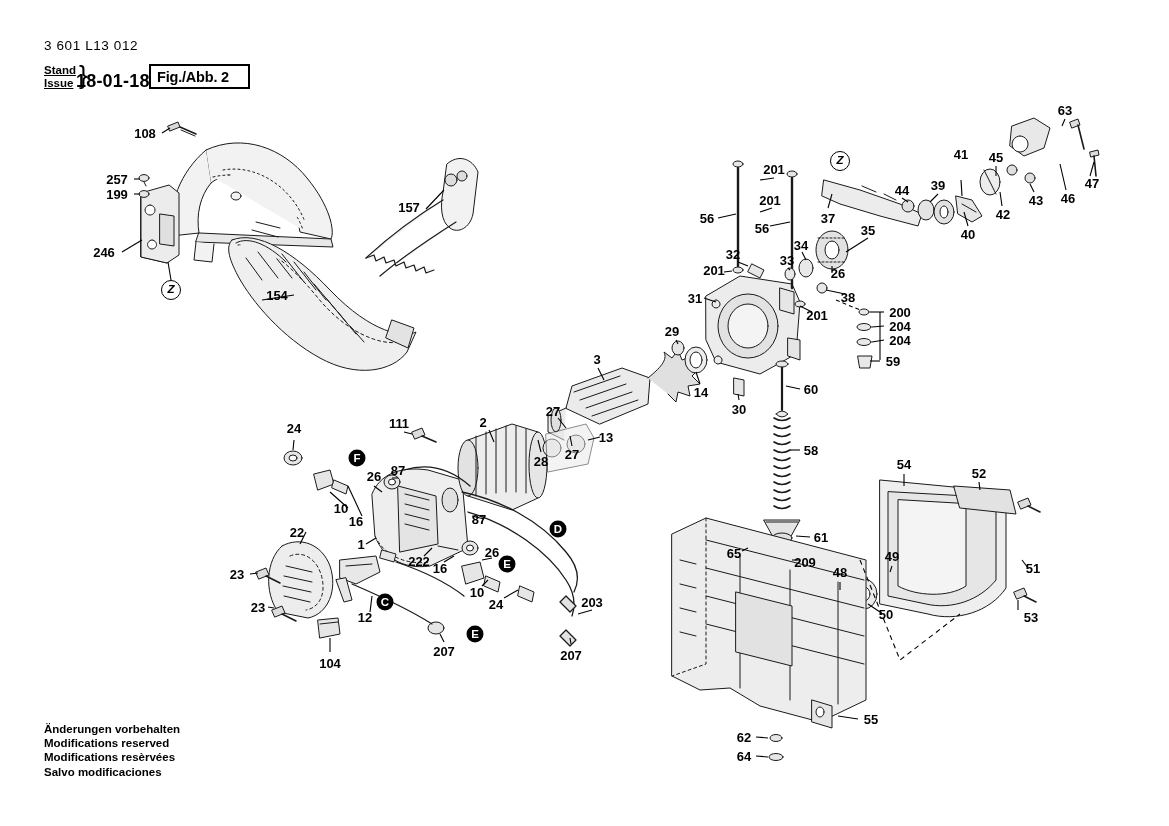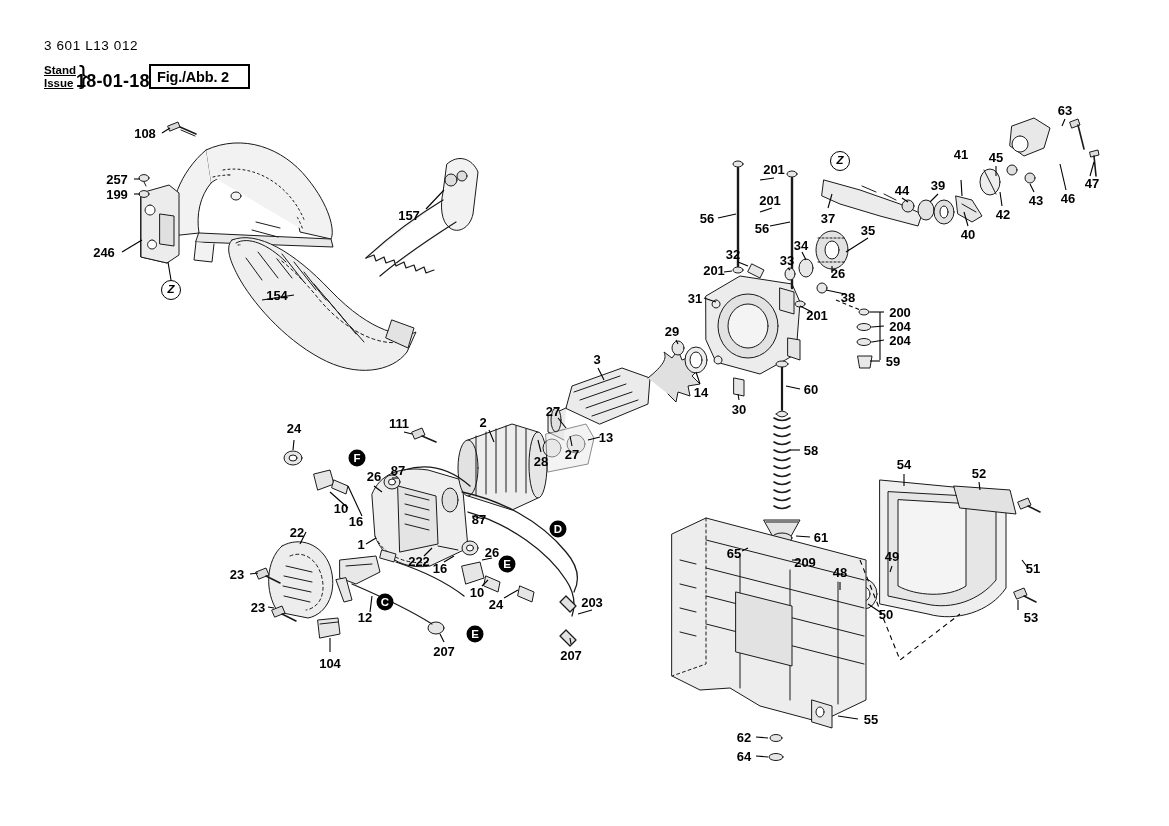--- a/index.html
+++ b/index.html
@@ -474,21 +474,21 @@
       <path d="M171 280 L 168 262"></path>
     </g>
   </svg>
 
   <div id="callout-layer">
       <div class="abs num" style="left: 145px; top: 133px;">108</div>
       <div class="abs num" style="left: 117px; top: 179px;">257</div>
       <div class="abs num" style="left: 117px; top: 194px;">199</div>
       <div class="abs num" style="left: 104px; top: 252px;">246</div>
       <div class="abs num" style="left: 277px; top: 295px;">154</div>
-      <div class="abs num" style="left: 409px; top: 215px;">157</div>
+      <div class="abs num" style="left: 409px; top: 207px;">157</div>
       <div class="abs num" style="left: 294px; top: 428px;">24</div>
       <div class="abs num" style="left: 399px; top: 423px;">111</div>
       <div class="abs num" style="left: 374px; top: 476px;">26</div>
       <div class="abs num" style="left: 398px; top: 470px;">87</div>
       <div class="abs num" style="left: 341px; top: 508px;">10</div>
       <div class="abs num" style="left: 356px; top: 521px;">16</div>
       <div class="abs num" style="left: 297px; top: 532px;">22</div>
       <div class="abs num" style="left: 361px; top: 544px;">1</div>
       <div class="abs num" style="left: 419px; top: 561px;">222</div>
       <div class="abs num" style="left: 440px; top: 568px;">16</div>
@@ -559,14 +559,20 @@
   <div id="letter-layer">
       <div class="abs circ" style="left: 357px; top: 458px;">F</div>
       <div class="abs circ" style="left: 385px; top: 602px;">C</div>
       <div class="abs circ" style="left: 475px; top: 634px;">E</div>
       <div class="abs circ" style="left: 507px; top: 564px;">E</div>
       <div class="abs circ" style="left: 558px; top: 529px;">D</div>
       <div class="abs circ-open" style="left: 171px; top: 290px;">Z</div>
       <div class="abs circ-open" style="left: 840px; top: 161px;">Z</div>
     </div>
 
+  <div class="abs footer">
+    <div>Änderungen vorbehalten</div>
+    <div>Modifications reserved</div>
+    <div>Modifications resèrvées</div>
+    <div>Salvo modificaciones</div>
+  </div>
 
 </div>
 
 </body></html>

